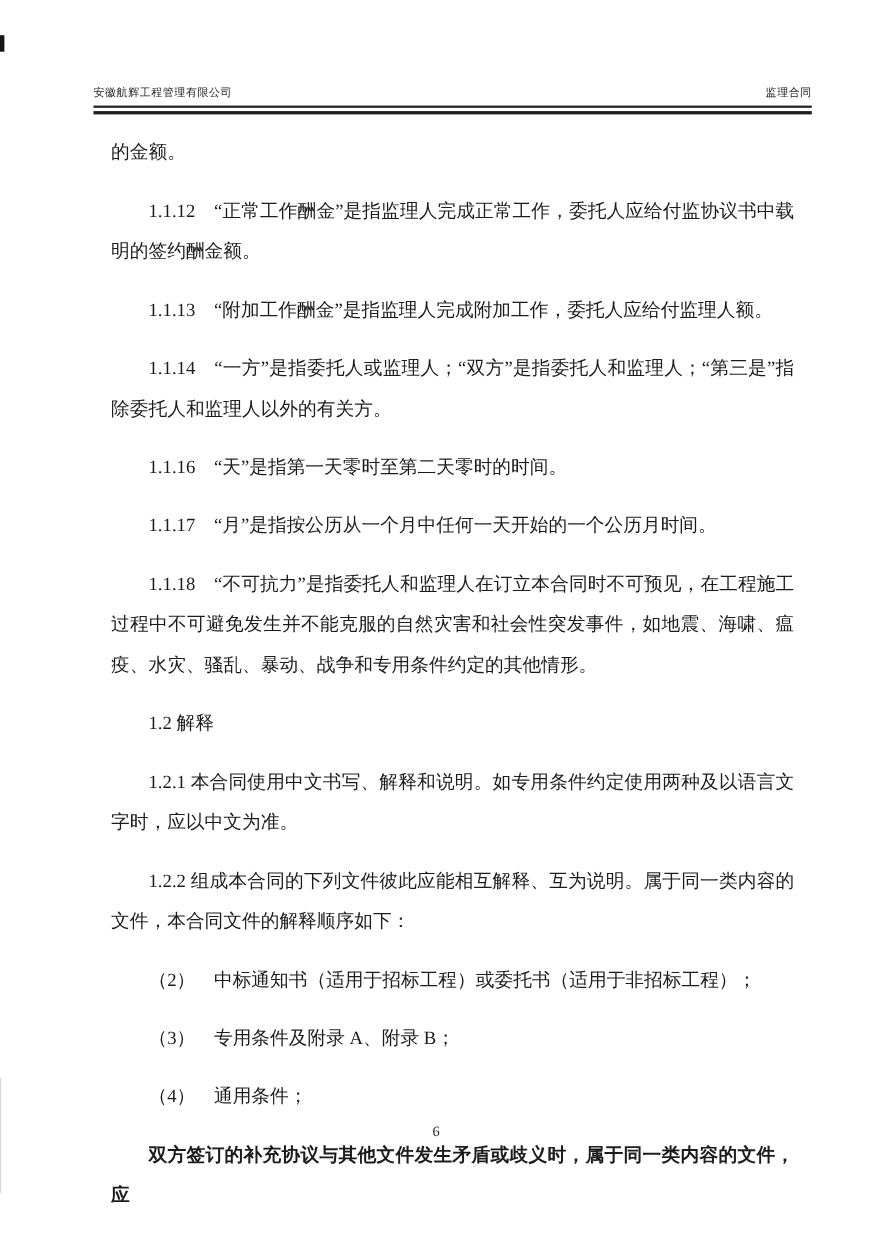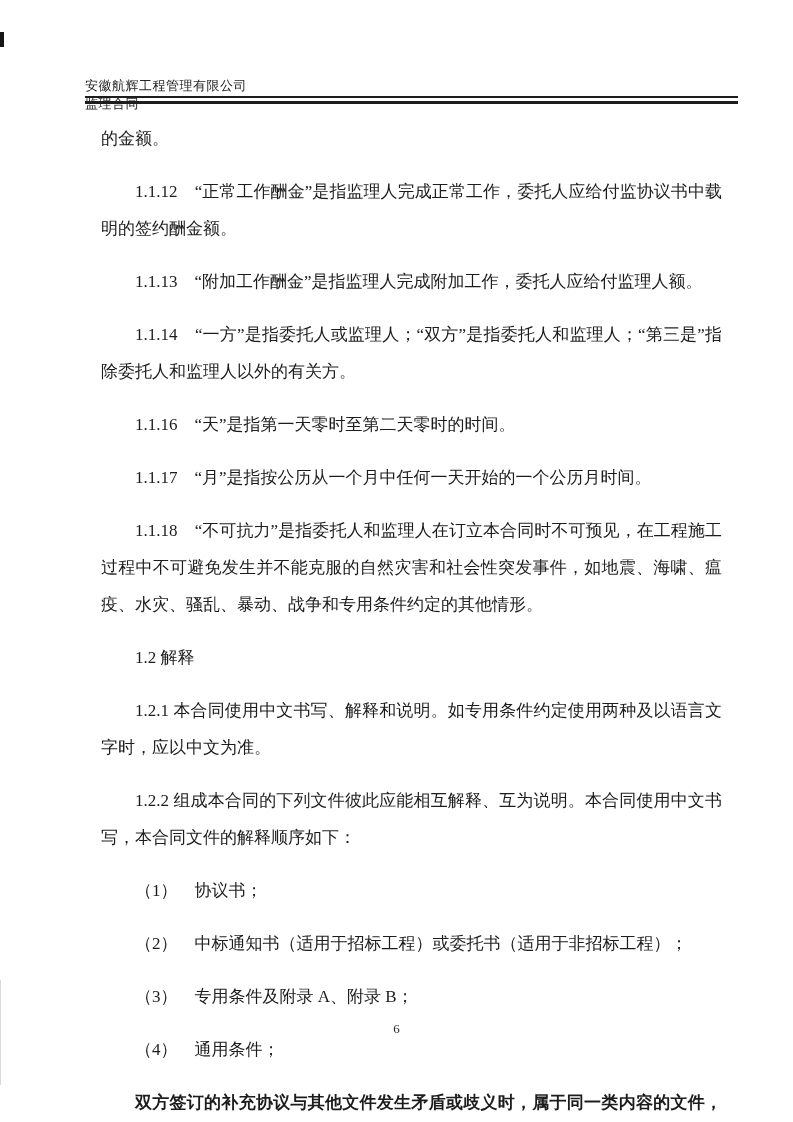--- a/index.html
+++ b/index.html
@@ -16,25 +16,24 @@
     color: #1c1c1c;
     overflow: hidden;
   }
   .header {
     position: absolute;
     left: 85px;
     top: 77px;
     width: 653px;
     display: flex;
     justify-content: space-between;
-    align-items: flex-start;
-    font-size: 13px;
+    align-items: flex-end;
+    font-size: 10px;
     letter-spacing: 0.5px;
     color: #242424;
-    flex-direction: column;
   }
   .header-rule {
     position: absolute;
     left: 85px;
     top: 96px;
     width: 653px;
     height: 3px;
     border-top: 2px solid #1d1d1d;
     border-bottom: 3px solid #1d1d1d;
   }
@@ -104,22 +103,21 @@
   <div class="doc-body">
       <p class="para">的金额。</p>
       <p class="para indent">1.1.12　“正常工作酬金”是指监理人完成正常工作，委托人应给付监协议书中载明的签约酬金额。</p>
       <p class="para indent">1.1.13　“附加工作酬金”是指监理人完成附加工作，委托人应给付监理人额。</p>
       <p class="para indent">1.1.14　“一方”是指委托人或监理人；“双方”是指委托人和监理人；“第三是”指除委托人和监理人以外的有关方。</p>
       <p class="para indent">1.1.16　“天”是指第一天零时至第二天零时的时间。</p>
       <p class="para indent">1.1.17　“月”是指按公历从一个月中任何一天开始的一个公历月时间。</p>
       <p class="para indent">1.1.18　“不可抗力”是指委托人和监理人在订立本合同时不可预见，在工程施工过程中不可避免发生并不能克服的自然灾害和社会性突发事件，如地震、海啸、瘟疫、水灾、骚乱、暴动、战争和专用条件约定的其他情形。</p>
       <p class="para indent">1.2 解释</p>
       <p class="para indent">1.2.1 本合同使用中文书写、解释和说明。如专用条件约定使用两种及以语言文字时，应以中文为准。</p>
-      <p class="para indent">1.2.2 组成本合同的下列文件彼此应能相互解释、互为说明。本合同使用中文书写，本合同文件的解释顺序如下：</p>
-      <p class="para indent">（1）　协议书；</p>
+      <p class="para indent">1.2.2 组成本合同的下列文件彼此应能相互解释、互为说明。属于同一类内容的文件，本合同文件的解释顺序如下：</p>
       <p class="para indent">（2）　中标通知书（适用于招标工程）或委托书（适用于非招标工程）；</p>
       <p class="para indent">（3）　专用条件及附录 A、附录 B；</p>
       <p class="para indent">（4）　通用条件；</p>
       <p class="para indent gap-before">双方签订的补充协议与其他文件发生矛盾或歧义时，属于同一类内容的文件，应</p>
     </div>
 
   <div class="footer">
     <span>6</span>
   </div>
 

